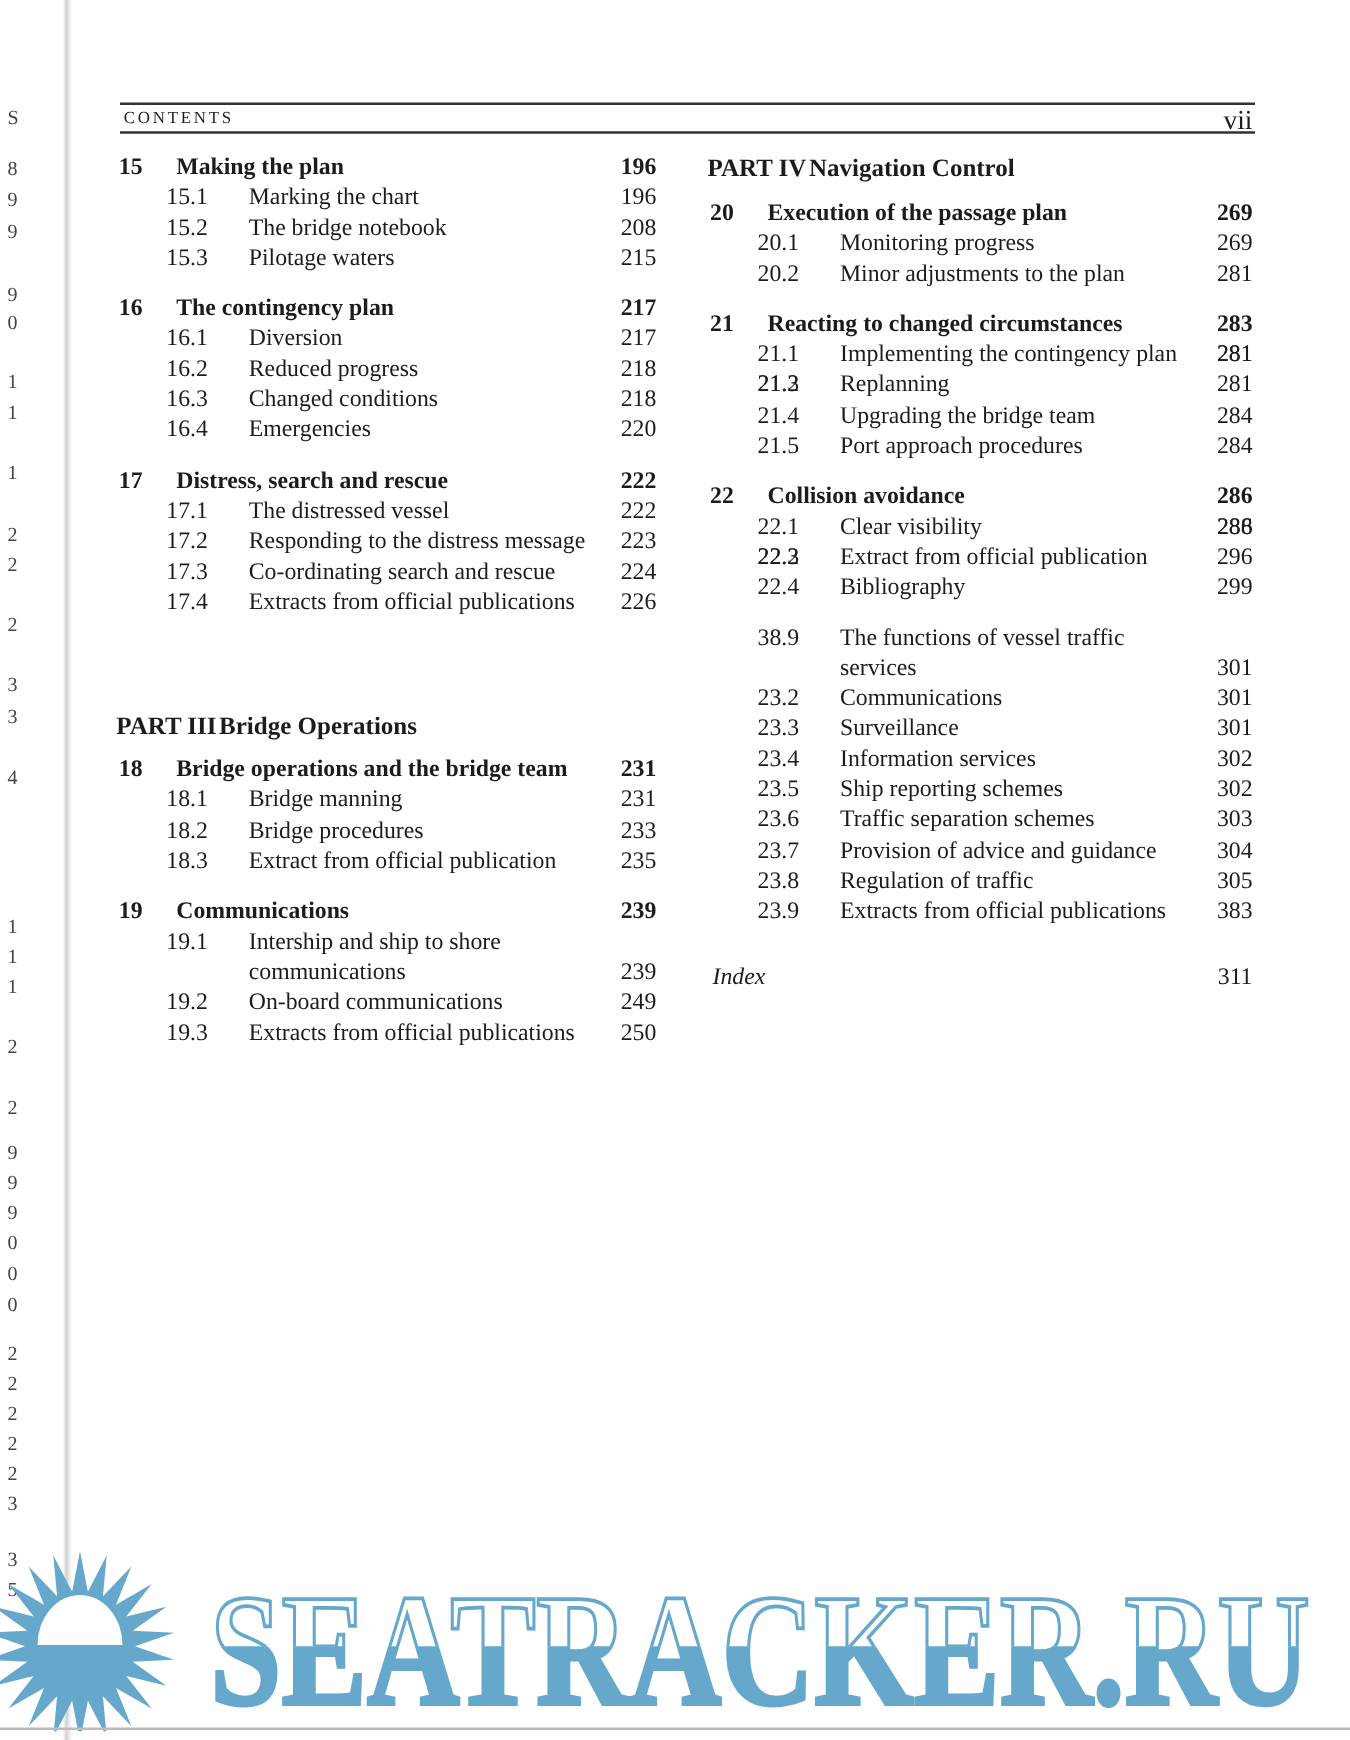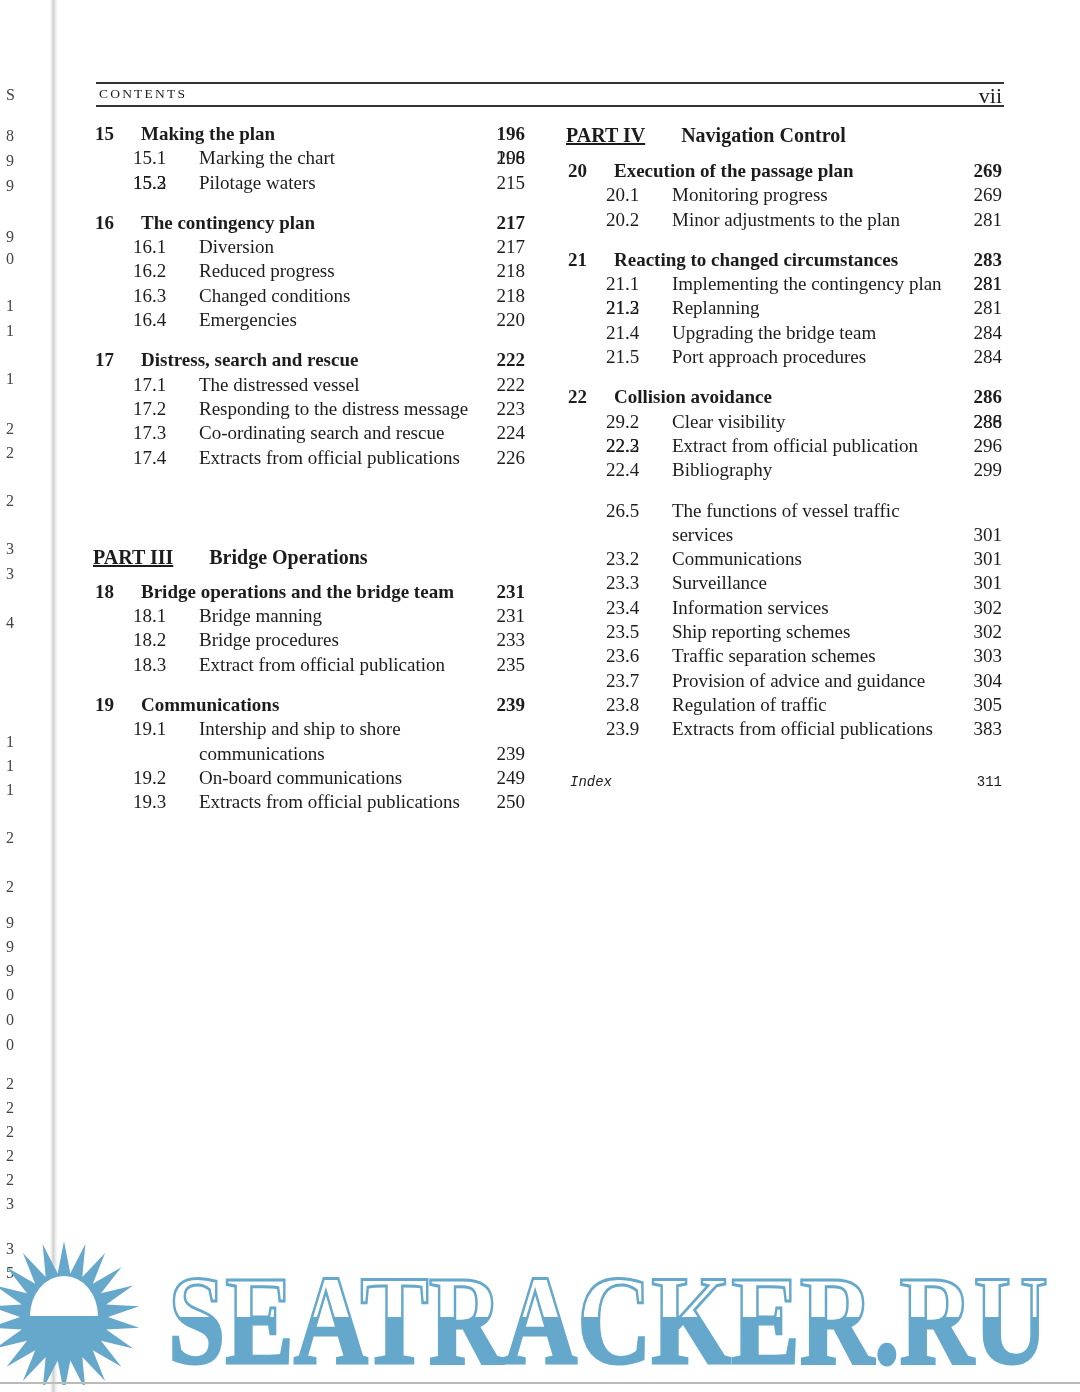--- a/index.html
+++ b/index.html
@@ -23,31 +23,31 @@
   .running-head {
     position: absolute; top: 86px; left: 99px; font-size: 13.5px; letter-spacing: 2.2px;
   }
   .folio { position: absolute; top: 83px; right: 78px; font-size: 22px; }
 
   .col { position: absolute; top: 122px; }
   .col.left { left: 93px; width: 432px; }
   .col.right { left: 566px; width: 436px; }
 
   .part { font-weight: bold; font-size: 20px; line-height: 26px; margin: 0; }
-  .part .roman { margin-right: 36px; text-decoration: underline; }
+  .part .roman { margin-right: 2px; }
   .chapter { position: relative; margin-bottom: 16px; }
   .chap-head { position: relative; font-weight: bold; font-size: 19px; line-height: 24.3px; }
   .chap-num { position: absolute; left: 2px; top: 0; }
   .chap-title { margin-left: 48px; display: block; width: 330px; }
   .chap-page { position: absolute; right: 0; bottom: 0; }
   .sec { position: relative; font-size: 19px; line-height: 24.3px; }
   .sec-num { position: absolute; left: 40px; top: 0; }
   .sec-title { display: block; margin-left: 106px; width: 270px; }
   .sec-page { position: absolute; right: 0; bottom: 0; }
-  .index-row { position: relative; font-size: 14px; line-height: 24px; font-family: Liberation Mono, monospace; }
+  .index-row { position: relative; font-size: 19px; line-height: 24px; }
   .index-row .idx-label { font-style: italic; margin-left: 4px; }
   .index-row .idx-page { position: absolute; right: 0; top: 0; }
 
   .watermark { position: absolute; left: 0; top: 1225px; width: 1080px; height: 160px; }
   .page-bottom-rule { position: absolute; left: 0; top: 1382px; width: 1080px; height: 2px; background: #bbbbbb; }
 </style>
 </head>
 <body>
 
 <div class="gutter-shadow"></div>
@@ -101,20 +101,21 @@
           <span class="chap-title">Making the plan</span>
           <span class="chap-page">196</span>
         </div>
         <div class="sec">
           <span class="sec-num">15.1</span>
           <span class="sec-title">Marking the chart</span>
           <span class="sec-page">196</span>
         </div>
         <div class="sec">
           <span class="sec-num">15.2</span>
+          <span class="sec-title">The bridge notebook</span>
           <span class="sec-page">208</span>
         </div>
         <div class="sec">
           <span class="sec-num">15.3</span>
           <span class="sec-title">Pilotage waters</span>
           <span class="sec-page">215</span>
         </div>
       </div>
       <div class="chapter">
         <div class="chap-head">
@@ -276,42 +277,42 @@
           <span class="sec-page">284</span>
         </div>
       </div>
       <div class="chapter">
         <div class="chap-head">
           <span class="chap-num">22</span>
           <span class="chap-title">Collision avoidance</span>
           <span class="chap-page">286</span>
         </div>
         <div class="sec">
-          <span class="sec-num">29.2</span>
+          <span class="sec-num">22.1</span>
           <span class="sec-title">Clear visibility</span>
           <span class="sec-page">286</span>
         </div>
         <div class="sec">
           <span class="sec-num">22.2</span>
           <span class="sec-page">288</span>
         </div>
         <div class="sec">
           <span class="sec-num">22.3</span>
           <span class="sec-title">Extract from official publication</span>
           <span class="sec-page">296</span>
         </div>
         <div class="sec">
           <span class="sec-num">22.4</span>
           <span class="sec-title">Bibliography</span>
           <span class="sec-page">299</span>
         </div>
       </div>
       <div class="chapter">
         <div class="sec">
-          <span class="sec-num">26.5</span>
+          <span class="sec-num">38.9</span>
           <span class="sec-title">The functions of vessel traffic services</span>
           <span class="sec-page">301</span>
         </div>
         <div class="sec">
           <span class="sec-num">23.2</span>
           <span class="sec-title">Communications</span>
           <span class="sec-page">301</span>
         </div>
         <div class="sec">
           <span class="sec-num">23.3</span>

